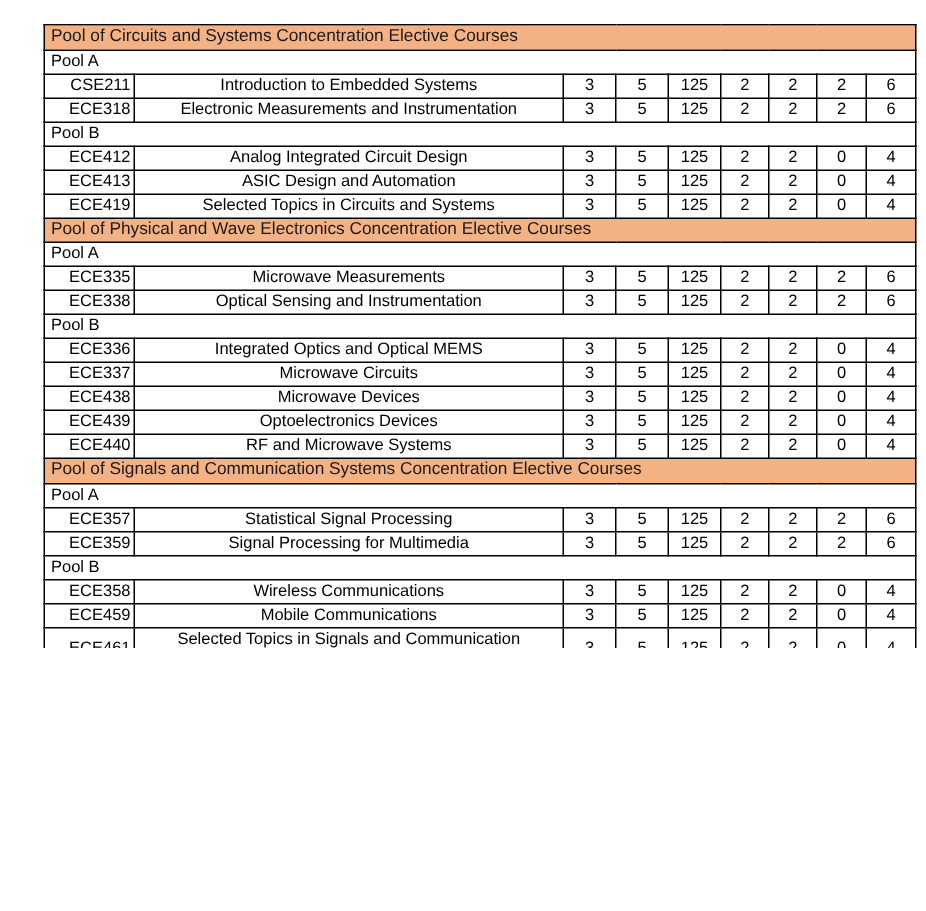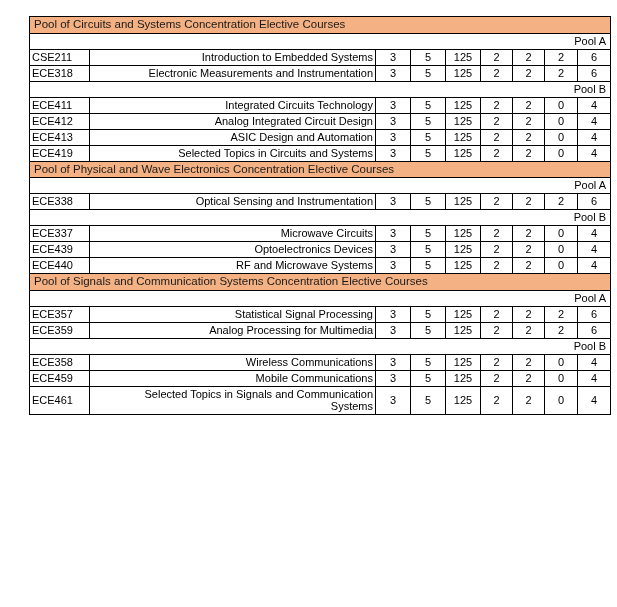--- a/index.html
+++ b/index.html
@@ -33,29 +33,29 @@
     background: #F4B183;
     height: 14px;
     padding: 1px 4px;
     font-size: 11.5px;
     color: #1a1a1a;
     text-align: left;
   }
   tr.pool-row td {
     height: 14px;
     padding: 1px 4px;
-    text-align: right;
+    text-align: left;
   }
   tr.course-row td {
     height: 16px;
     padding: 1px 2px;
   }
-  td.course-code { text-align: left; }
+  td.course-code { text-align: right; }
   td.course-name {
-    text-align: right;
+    text-align: center;
     padding-left: 6px;
     padding-right: 6px;
     white-space: pre-line;
   }
   td.course-value { text-align: center; }
 </style>
 </head>
 <body>
 
 <div class="page">
@@ -97,31 +97,20 @@
           <td class="course-value">125</td>
           <td class="course-value">2</td>
           <td class="course-value">2</td>
           <td class="course-value">2</td>
           <td class="course-value">6</td>
         </tr>
         <tr class="pool-row">
           <td colspan="9">Pool B</td>
         </tr>
         <tr class="course-row">
-          <td class="course-code">ECE411</td>
-          <td class="course-name">Integrated Circuits Technology</td>
-          <td class="course-value">3</td>
-          <td class="course-value">5</td>
-          <td class="course-value">125</td>
-          <td class="course-value">2</td>
-          <td class="course-value">2</td>
-          <td class="course-value">0</td>
-          <td class="course-value">4</td>
-        </tr>
-        <tr class="course-row">
           <td class="course-code">ECE412</td>
           <td class="course-name">Analog Integrated Circuit Design</td>
           <td class="course-value">3</td>
           <td class="course-value">5</td>
           <td class="course-value">125</td>
           <td class="course-value">2</td>
           <td class="course-value">2</td>
           <td class="course-value">0</td>
           <td class="course-value">4</td>
         </tr>
@@ -147,45 +136,78 @@
           <td class="course-value">0</td>
           <td class="course-value">4</td>
         </tr>
         <tr class="section-header-row">
           <td colspan="9">Pool of Physical and Wave Electronics Concentration Elective Courses</td>
         </tr>
         <tr class="pool-row">
           <td colspan="9">Pool A</td>
         </tr>
         <tr class="course-row">
+          <td class="course-code">ECE335</td>
+          <td class="course-name">Microwave Measurements</td>
+          <td class="course-value">3</td>
+          <td class="course-value">5</td>
+          <td class="course-value">125</td>
+          <td class="course-value">2</td>
+          <td class="course-value">2</td>
+          <td class="course-value">2</td>
+          <td class="course-value">6</td>
+        </tr>
+        <tr class="course-row">
           <td class="course-code">ECE338</td>
           <td class="course-name">Optical Sensing and Instrumentation</td>
           <td class="course-value">3</td>
           <td class="course-value">5</td>
           <td class="course-value">125</td>
           <td class="course-value">2</td>
           <td class="course-value">2</td>
           <td class="course-value">2</td>
           <td class="course-value">6</td>
         </tr>
         <tr class="pool-row">
           <td colspan="9">Pool B</td>
         </tr>
         <tr class="course-row">
+          <td class="course-code">ECE336</td>
+          <td class="course-name">Integrated Optics and Optical MEMS</td>
+          <td class="course-value">3</td>
+          <td class="course-value">5</td>
+          <td class="course-value">125</td>
+          <td class="course-value">2</td>
+          <td class="course-value">2</td>
+          <td class="course-value">0</td>
+          <td class="course-value">4</td>
+        </tr>
+        <tr class="course-row">
           <td class="course-code">ECE337</td>
           <td class="course-name">Microwave Circuits</td>
           <td class="course-value">3</td>
           <td class="course-value">5</td>
           <td class="course-value">125</td>
           <td class="course-value">2</td>
           <td class="course-value">2</td>
           <td class="course-value">0</td>
           <td class="course-value">4</td>
         </tr>
         <tr class="course-row">
+          <td class="course-code">ECE438</td>
+          <td class="course-name">Microwave Devices</td>
+          <td class="course-value">3</td>
+          <td class="course-value">5</td>
+          <td class="course-value">125</td>
+          <td class="course-value">2</td>
+          <td class="course-value">2</td>
+          <td class="course-value">0</td>
+          <td class="course-value">4</td>
+        </tr>
+        <tr class="course-row">
           <td class="course-code">ECE439</td>
           <td class="course-name">Optoelectronics Devices</td>
           <td class="course-value">3</td>
           <td class="course-value">5</td>
           <td class="course-value">125</td>
           <td class="course-value">2</td>
           <td class="course-value">2</td>
           <td class="course-value">0</td>
           <td class="course-value">4</td>
         </tr>
@@ -212,21 +234,21 @@
           <td class="course-value">3</td>
           <td class="course-value">5</td>
           <td class="course-value">125</td>
           <td class="course-value">2</td>
           <td class="course-value">2</td>
           <td class="course-value">2</td>
           <td class="course-value">6</td>
         </tr>
         <tr class="course-row">
           <td class="course-code">ECE359</td>
-          <td class="course-name">Analog Processing for Multimedia</td>
+          <td class="course-name">Signal Processing for Multimedia</td>
           <td class="course-value">3</td>
           <td class="course-value">5</td>
           <td class="course-value">125</td>
           <td class="course-value">2</td>
           <td class="course-value">2</td>
           <td class="course-value">2</td>
           <td class="course-value">6</td>
         </tr>
         <tr class="pool-row">
           <td colspan="9">Pool B</td>

